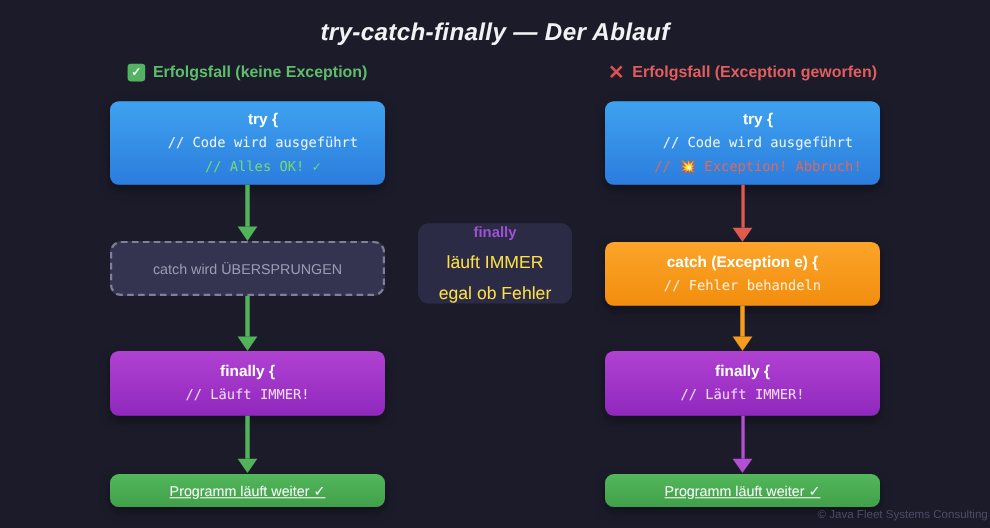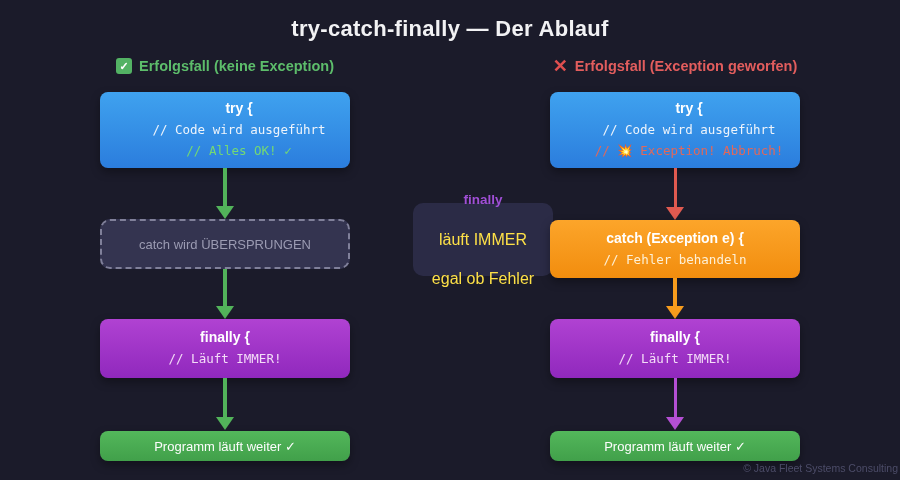--- a/index.html
+++ b/index.html
@@ -9,20 +9,21 @@
     font-family:"Liberation Sans",sans-serif;
     position:relative;overflow:hidden;
     color:#f2f2f2;
   }
   .stage{position:absolute;inset:0;width:900px;height:480px;}
 
   .title{
     position:absolute;top:16px;left:0;width:900px;
     text-align:center;font-size:22px;font-weight:bold;color:#f2f2f4;
     letter-spacing:.3px;
+    font-style:italic;
   }
 
   .col-header{
     position:absolute;top:56px;width:260px;height:20px;
     display:flex;align-items:center;justify-content:center;gap:7px;
     font-size:14.5px;font-weight:bold;
   }
   .col-header.left{left:95px;color:#5dbd6b;}
   .col-header.right{left:545px;color:#e25d5d;}
   .check-icon{
@@ -39,36 +40,36 @@
     display:flex;flex-direction:column;align-items:center;justify-content:center;
     box-shadow:0 4px 10px rgba(0,0,0,.35);
     box-sizing:border-box;
   }
   .box .box-title{font-size:14px;font-weight:bold;color:#ffffff;margin:2px 0 4px;}
   .code{font-family:"DejaVu Sans Mono",monospace;font-size:12.5px;line-height:1.65;}
 
   .blue-box{background:linear-gradient(180deg,#3fa2ef,#2b7ddd);padding-left:28px;}
   .purple-box{background:linear-gradient(180deg,#b042d2,#9028bd);}
   .orange-box{background:linear-gradient(180deg,#fca52a,#f28d0e);}
-  .green-box{background:linear-gradient(180deg,#53b75b,#41a04a);border-radius:8px;}
+  .green-box{background:linear-gradient(180deg,#53b75b,#41a04a);border-radius:8px;text-decoration:underline;}
 
   .code-white{color:#eef4fb;}
   .code-ok{color:#74d973;}
   .code-err{color:#e2685a;}
   .code-pale-purple{color:#f3dcf7;}
   .code-pale-orange{color:#fdf0d6;}
 
   .skip-box{
     background:#343450;border:2px dashed #80809a;border-radius:10px;
     box-shadow:none;
   }
   .skip-box .skip-label{font-size:13px;color:#9b9bb2;}
 
   .note-box{
-    background:#2b2b46;border-radius:10px;box-shadow:none;gap:21px;margin-left:33px;
+    background:#2b2b46;border-radius:10px;box-shadow:none;gap:10px;
   }
   .note-box .note-title{font-size:13.5px;font-weight:bold;color:#a04fd6;margin-bottom:3px;}
   .note-box .note-line{font-size:16px;color:#fde047;}
 
   .end-label{font-size:13px;color:#fdfdfd;}
 
   .arrow{
     position:absolute;width:18px;
     display:flex;flex-direction:column;align-items:center;
   }

